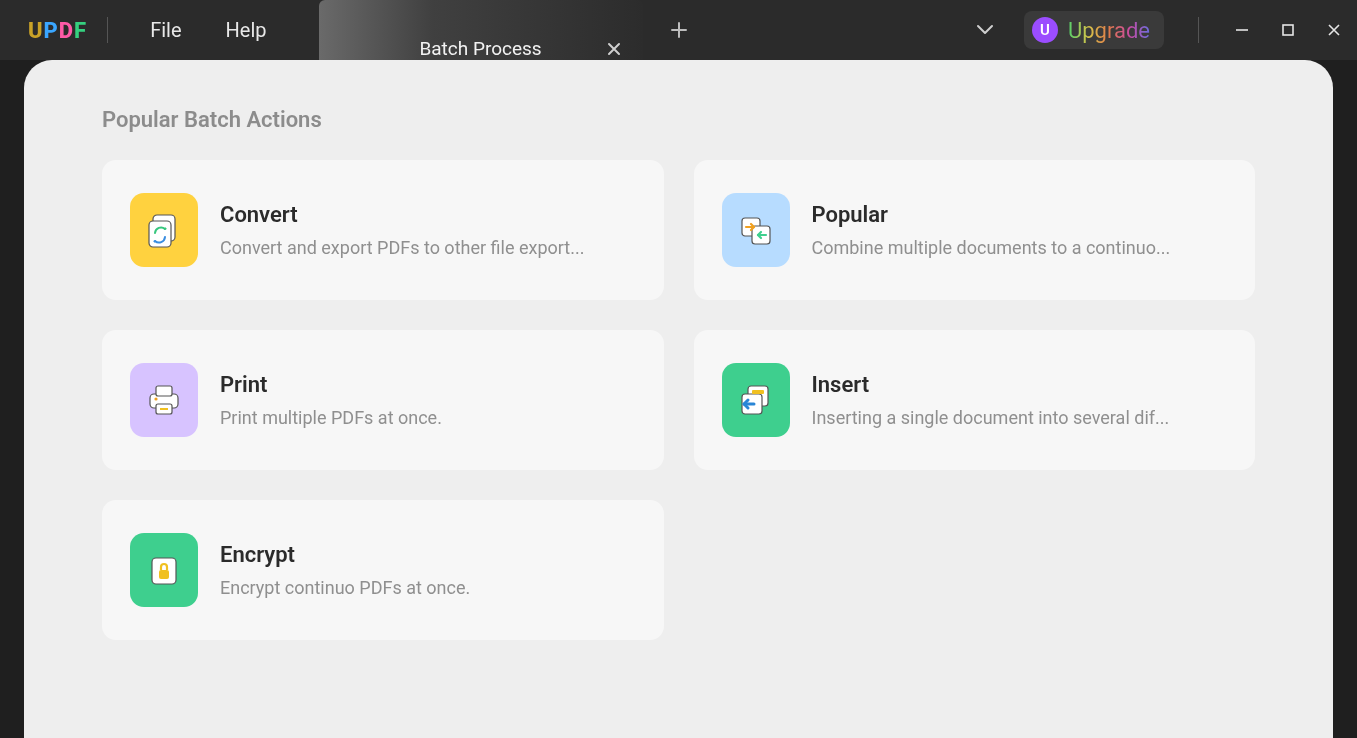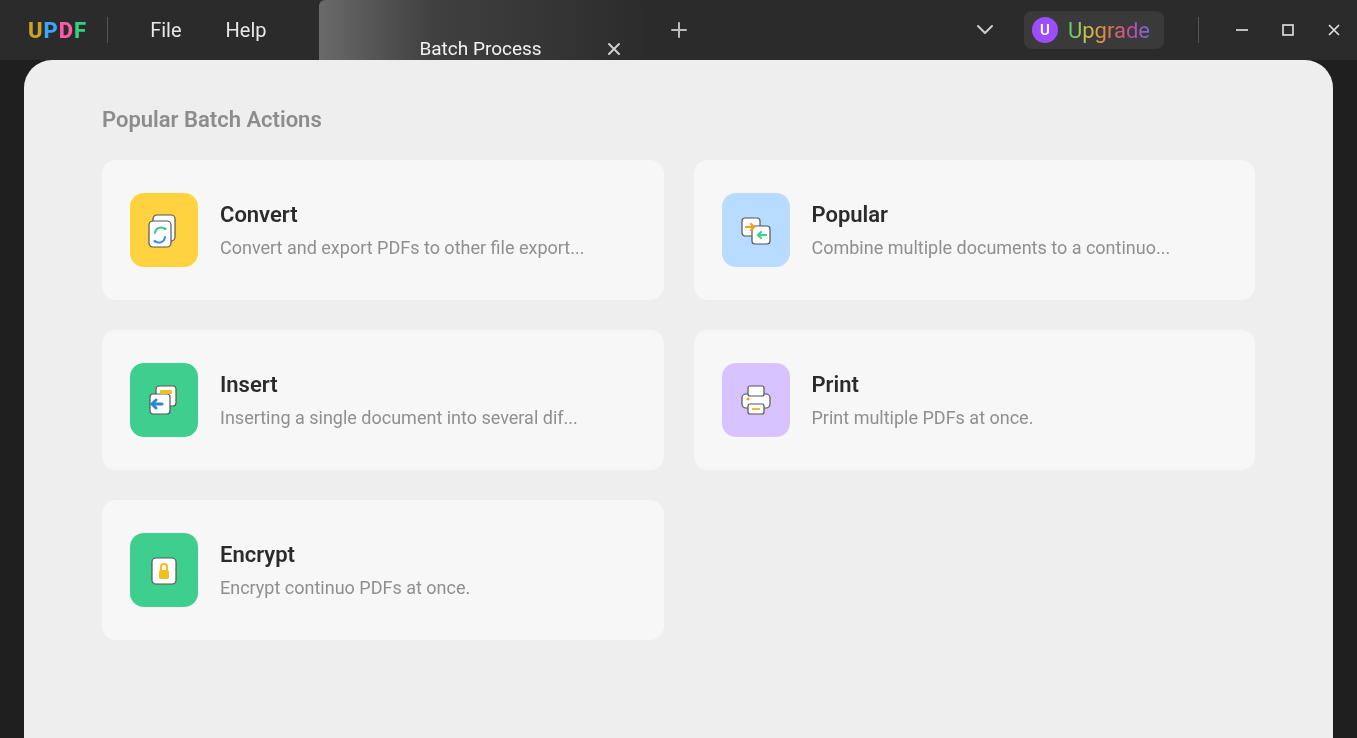--- a/index.html
+++ b/index.html
@@ -121,48 +121,48 @@
           <path d="M24 27 l3 -3 m-3 3 l3 3" stroke="#3ecf8e" stroke-width="2.2" stroke-linecap="round" fill="none"></path>
         </svg>
       </div>
       <div class="card-text">
         <div class="card-title">Popular</div>
         <div class="card-desc">Combine multiple documents to a continuo...</div>
       </div>
     </div>
 
     <div class="card">
+      <div class="icon-tile" style="background:#d7c3ff">
+        <svg width="44" height="44" viewBox="0 0 44 44">
+          <rect x="8" y="16" width="28" height="14" rx="4" fill="#fff" stroke="#555" stroke-width="1.2"></rect>
+          <rect x="14" y="8" width="16" height="10" rx="2" fill="#fff" stroke="#555" stroke-width="1.2"></rect>
+          <rect x="14" y="26" width="16" height="10" rx="2" fill="#fff" stroke="#555" stroke-width="1.2"></rect>
+          <circle cx="14" cy="21" r="1.6" fill="#f0a020"></circle>
+          <rect x="18" y="30" width="8" height="2" fill="#f0c020"></rect>
+        </svg>
+      </div>
+      <div class="card-text">
+        <div class="card-title">Print</div>
+        <div class="card-desc">Print multiple PDFs at once.</div>
+      </div>
+    </div>
+
+    <div class="card">
       <div class="icon-tile" style="background:#3ecf8e">
         <svg width="44" height="44" viewBox="0 0 44 44">
           <rect x="14" y="8" width="20" height="20" rx="3" fill="#fff" stroke="#555" stroke-width="1.2"></rect>
           <rect x="8" y="16" width="20" height="20" rx="3" fill="#fff" stroke="#555" stroke-width="1.2"></rect>
           <rect x="18" y="12" width="12" height="4" rx="1" fill="#f0c020"></rect>
           <path d="M14 22 l-4 4 l4 4" stroke="#2a86d6" stroke-width="3" fill="none" stroke-linecap="round" stroke-linejoin="round"></path>
           <path d="M10 26 h10" stroke="#2a86d6" stroke-width="3" stroke-linecap="round"></path>
         </svg>
       </div>
       <div class="card-text">
         <div class="card-title">Insert</div>
         <div class="card-desc">Inserting a single document into several dif...</div>
-      </div>
-    </div>
-
-    <div class="card">
-      <div class="icon-tile" style="background:#d7c3ff">
-        <svg width="44" height="44" viewBox="0 0 44 44">
-          <rect x="8" y="16" width="28" height="14" rx="4" fill="#fff" stroke="#555" stroke-width="1.2"></rect>
-          <rect x="14" y="8" width="16" height="10" rx="2" fill="#fff" stroke="#555" stroke-width="1.2"></rect>
-          <rect x="14" y="26" width="16" height="10" rx="2" fill="#fff" stroke="#555" stroke-width="1.2"></rect>
-          <circle cx="14" cy="21" r="1.6" fill="#f0a020"></circle>
-          <rect x="18" y="30" width="8" height="2" fill="#f0c020"></rect>
-        </svg>
-      </div>
-      <div class="card-text">
-        <div class="card-title">Print</div>
-        <div class="card-desc">Print multiple PDFs at once.</div>
       </div>
     </div>
 
     <div class="card">
       <div class="icon-tile" style="background:#3ecf8e">
         <svg width="44" height="44" viewBox="0 0 44 44">
           <rect x="10" y="10" width="24" height="26" rx="4" fill="#fff" stroke="#555" stroke-width="1.2"></rect>
           <rect x="17" y="22" width="10" height="9" rx="2" fill="#f0c020"></rect>
           <path d="M19 22 v-3 a3 3 0 0 1 6 0 v3" stroke="#f0c020" stroke-width="2.2" fill="none"></path>
         </svg>

